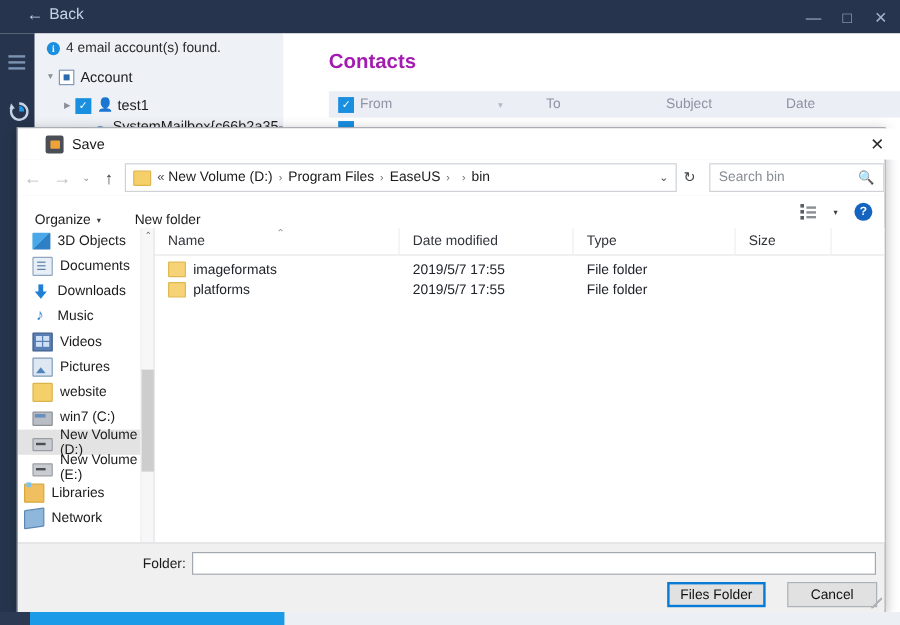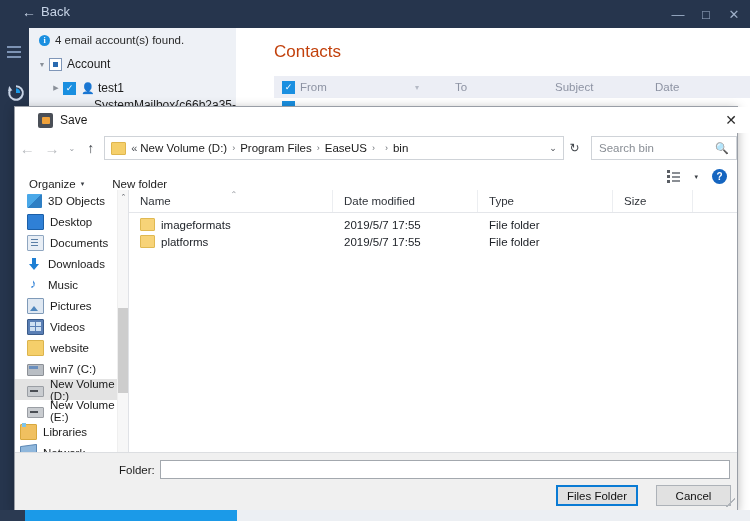--- a/index.html
+++ b/index.html
@@ -93,21 +93,21 @@
     width: 13px; height: 13px; margin-right: 4px;
     color: #8e9aa8; font-size: 11px; line-height: 13px; text-align: center;
   }
 
   .contacts-pane {
     position: absolute; left: 207px; top: 0; width: 514px; height: 493px;
     background: #ffffff;
   }
   .contacts-title {
     position: absolute; left: 38px; top: 14px;
-    font-size: 17px; font-weight: normal; color: #c2410c; text-align: center;
+    font-size: 17px; font-weight: bold; color: #a21caf; text-align: center;
   }
   .ctable-head {
     position: absolute; left: 38px; top: 48px; width: 476px; height: 22px;
     background: #eceef5;
     display: flex; align-items: center;
     font-size: 11.5px; color: #8d93a3;
   }
   .ctable-head .cbx {
     width: 11px; height: 11px; background: #1a8fe0; border: 1px solid #1a8fe0;
     margin: 0 5px 0 8px; display:inline-flex; align-items:center; justify-content:center;
@@ -484,42 +484,38 @@
     </div>
 
     <div class="dlg-content">
 
       <div class="navpane">
         <div class="np-item">
           <span class="np-ico ic-3d"></span>
           <span>3D Objects</span>
         </div>
         <div class="np-item">
-          <span class="np-ico ic-desk"></span>
-          <span>Desktop</span>
-        </div>
-        <div class="np-item">
           <span class="np-ico ic-doc"></span>
           <span>Documents</span>
         </div>
         <div class="np-item">
           <span class="np-ico ic-dl"></span>
           <span>Downloads</span>
         </div>
         <div class="np-item">
           <span class="np-ico ic-mus"></span>
           <span>Music</span>
         </div>
         <div class="np-item">
+          <span class="np-ico ic-vid"></span>
+          <span>Videos</span>
+        </div>
+        <div class="np-item">
           <span class="np-ico ic-pic"></span>
           <span>Pictures</span>
-        </div>
-        <div class="np-item">
-          <span class="np-ico ic-vid"></span>
-          <span>Videos</span>
         </div>
         <div class="np-item">
           <span class="np-ico ic-fold"></span>
           <span>website</span>
         </div>
         <div class="np-item">
           <span class="np-ico ic-drvc"></span>
           <span>win7 (C:)</span>
         </div>
         <div class="np-item sel">

